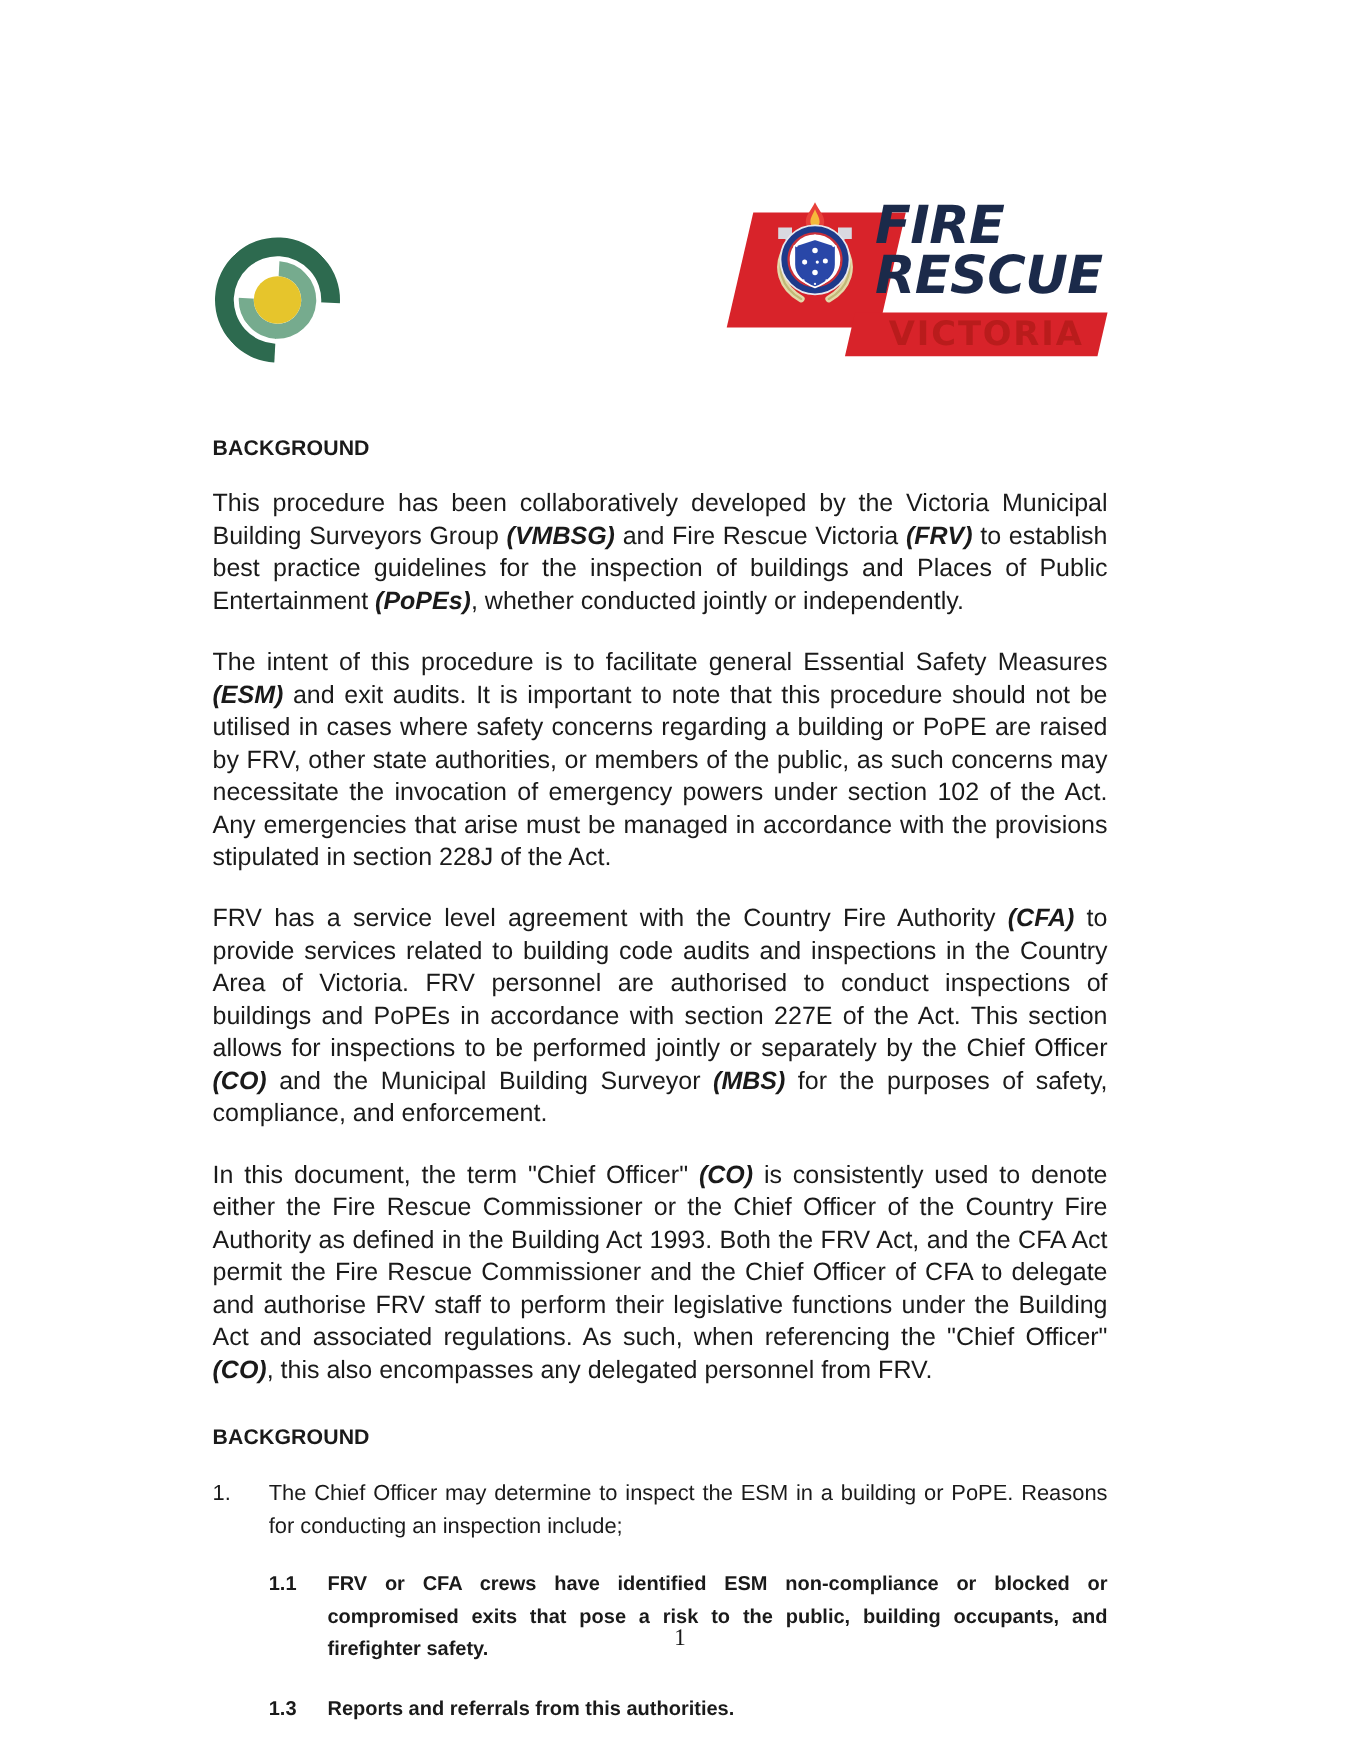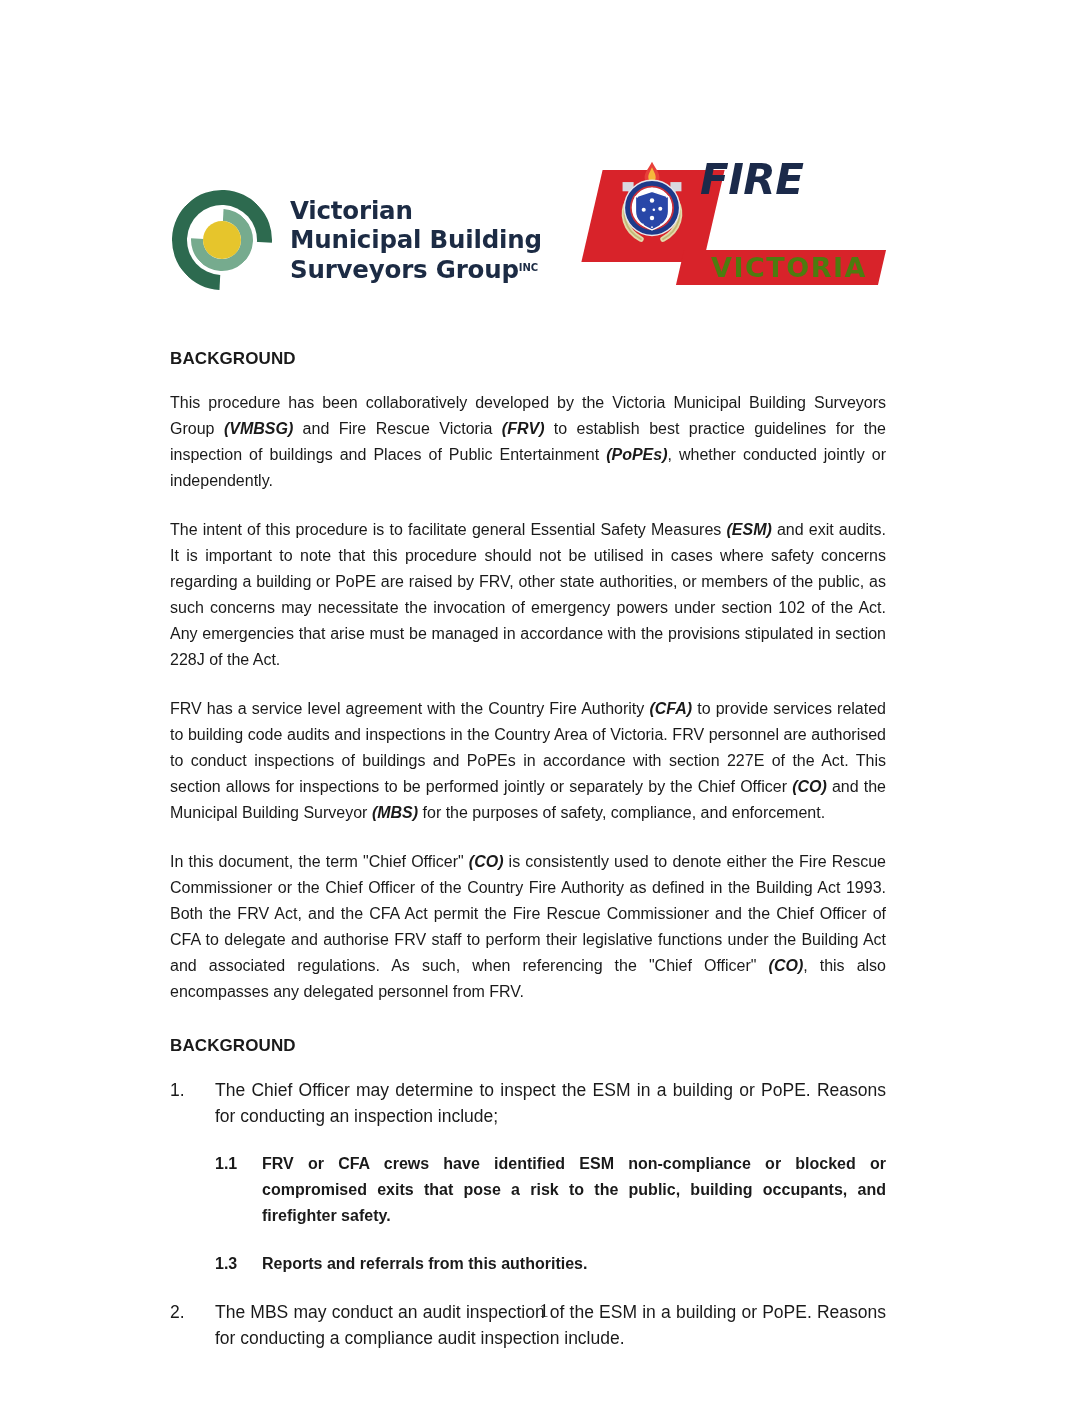--- a/index.html
+++ b/index.html
@@ -139,21 +139,21 @@
   .frv-victoria-text {
     position: absolute;
     left: 112px;
     top: 101px;
     width: 170px;
     text-align: center;
     font-family: "DejaVu Sans", sans-serif;
     font-weight: bold;
     font-size: 27px;
     line-height: 30px;
-    color: #4d7c0f;
+    color: #b91c1c;
     letter-spacing: 1.5px;
   }
 
   
   .doc-body {
     position: absolute;
     left: 170px;
     top: 348px;
     width: 716px;
   }
@@ -164,21 +164,21 @@
     line-height: 22px;
     margin: 0 0 20px 0;
     letter-spacing: 0.1px;
   }
   .heading-procedure {
     margin-top: 30px;
   }
 
   p.para {
     margin: 0 0 23px 0;
-    font-size: 16px;
+    font-size: 20px;
     line-height: 26px;
     text-align: justify;
     text-justify: inter-word;
   }
   p.para:last-child { margin-bottom: 0; }
 
   .abbr {
     font-weight: bold;
     font-style: italic;
   }
@@ -241,25 +241,20 @@
 
 <div class="page">
 
   <div class="logo-band">
 
     <div class="vmbsg-logo">
       <div class="vmbsg-mark">
         <div class="ring-outer"></div>
         <div class="ring-mid"></div>
         <div class="core"></div>
-      </div>
-      <div class="vmbsg-text">
-        <div>Victorian</div>
-        <div>Municipal Building</div>
-        <div><span>Surveyors Group</span><span class="inc">INC</span></div>
       </div>
     </div>
 
     <div class="frv-logo">
       <div class="frv-badge-panel"></div>
       <svg class="frv-crest" viewBox="0 0 100 100">
 
         <path d="M50 2 C46 10 42 13 42 19 C42 23 45 26 50 26 C55 26 58 23 58 19 C58 13 54 10 50 2 Z" fill="#e8403a"></path>
         <path d="M50 8 C48 13 46 15 46 19 C46 22 48 24 50 24 C52 24 54 22 54 19 C54 15 52 13 50 8 Z" fill="#f6b93b"></path>
 
@@ -299,20 +294,21 @@
           <circle cx="66" cy="40" r="1"></circle>
         </g>
         <g fill="#ffffff" opacity="0.95">
           <circle cx="40" cy="70" r="1"></circle>
             <circle cx="50" cy="73" r="1"></circle>
           <circle cx="60" cy="70" r="1"></circle>
         </g>
       </svg>
       <div class="frv-wordmark">
         <div>FIRE</div>
+        <div>RESCUE</div>
       </div>
       <div class="frv-victoria-band"></div>
       <div class="frv-victoria-text">VICTORIA</div>
     </div>
   </div>
 
   <div class="doc-body">
 
     <h2 class="section-heading">BACKGROUND</h2>
 

